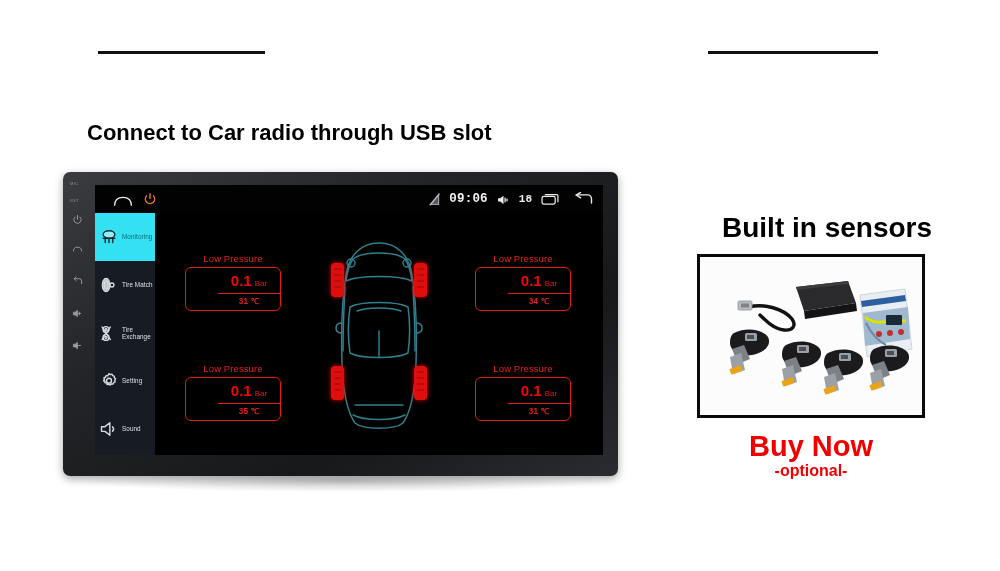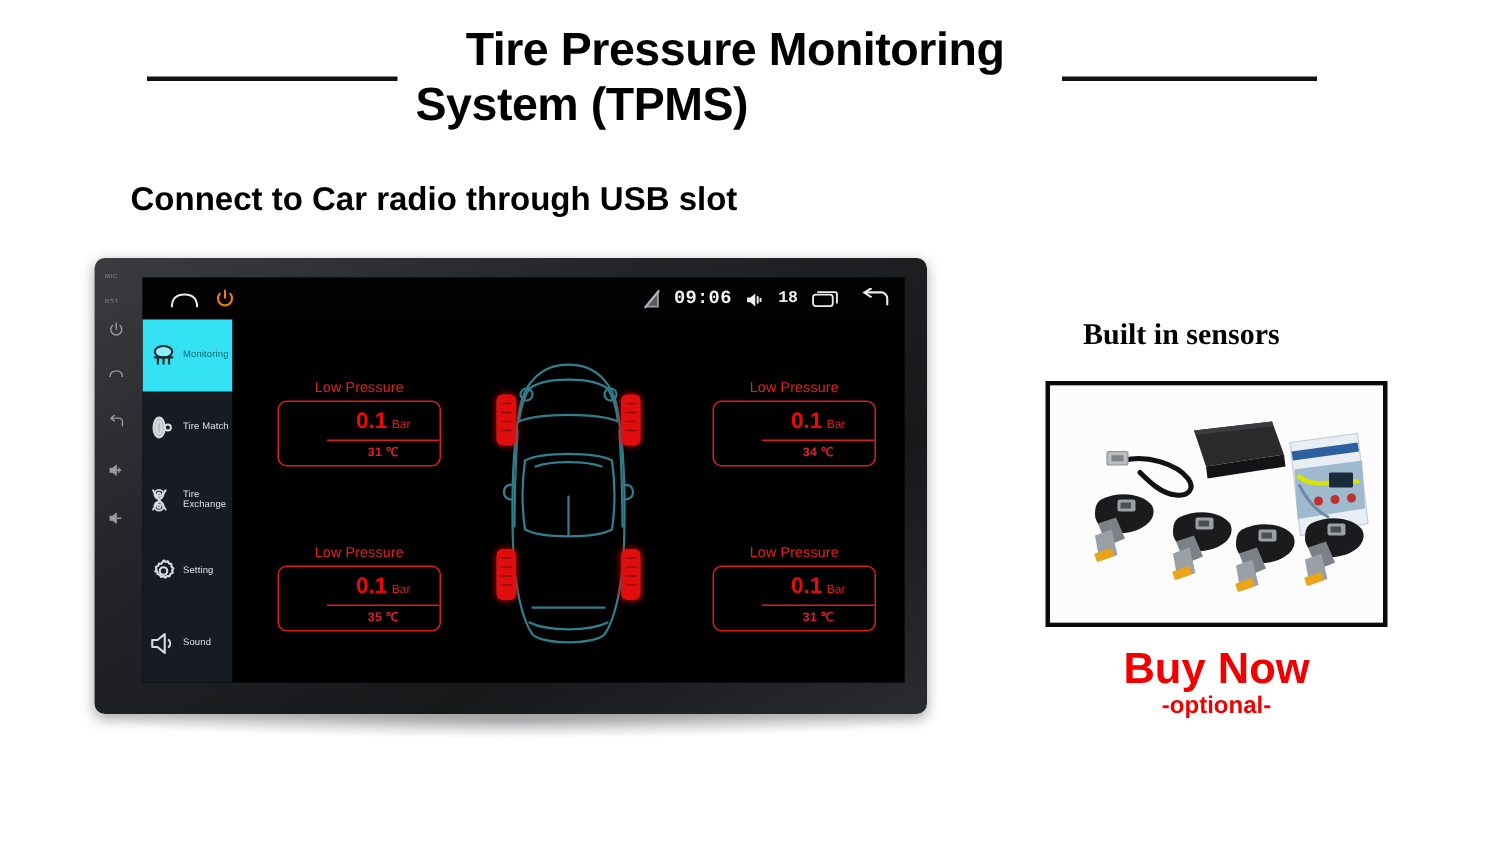--- a/index.html
+++ b/index.html
@@ -195,21 +195,21 @@
 
   
   #display {
     position: absolute;
     left: 60px; top: 28px;
     width: 448px; height: 242px;
     background: #000;
   }
 
   
-  .tire-card { position: absolute; width: 109px; }
+  .tire-card { position: absolute; width: 96px; }
   .tire-title {
     font-size: 9.5px;
     color: #e62020;
     text-align: center;
     margin-bottom: 3px;
     letter-spacing: .1px;
   }
   .tire-box {
     border: 1.3px solid #e01b1b;
     border-radius: 6px;
@@ -255,25 +255,24 @@
     top: 22px;
     width: 112px;
     height: 200px;
   }
 
   
   #sensors-title {
     position: absolute;
     left: 722px;
     top: 212px;
-    font-size: 20px;
+    font-size: 28px;
     font-weight: bold;
     color: #000;
     white-space: nowrap;
-    font-family: Liberation Serif, serif;
   }
   #sensors-frame {
     position: absolute;
     left: 697px;
     top: 254px;
     width: 228px;
     height: 164px;
     border: 3px solid #0a0a0a;
     background: #fdfdfd;
     box-sizing: border-box;
@@ -306,24 +305,20 @@
     font-weight: bold;
     color: #f20000;
   }
 </style>
 </head>
 <body>
 
 <div id="header">
   <div class="rule" id="rule-left"></div>
   <div class="rule" id="rule-right"></div>
-  <div id="title-block">
-    <div id="title-line1">Tire Pressure Monitoring</div>
-    <div id="title-line2">System (TPMS)</div>
-  </div>
 </div>
 
 <div id="subtitle">Connect to Car radio through USB slot</div>
 
 <div id="headunit-shadow"></div>
 <div id="headunit">
 
   <div id="bezel-left">
     <div class="bezel-lbl" style="top:9px;">MIC</div>
     <div class="bezel-lbl" style="top:26px;">RST</div>

